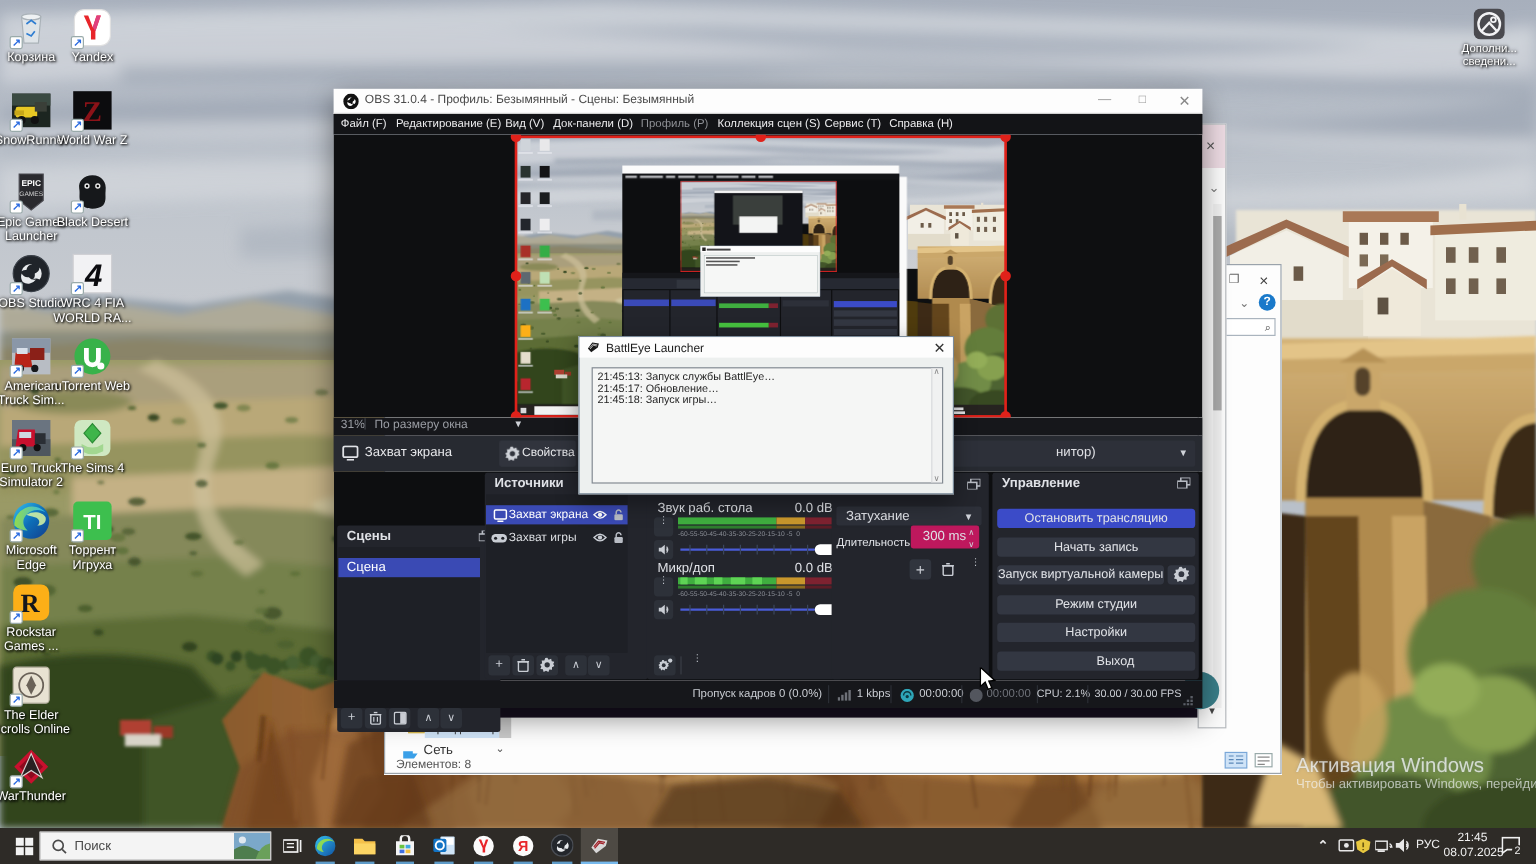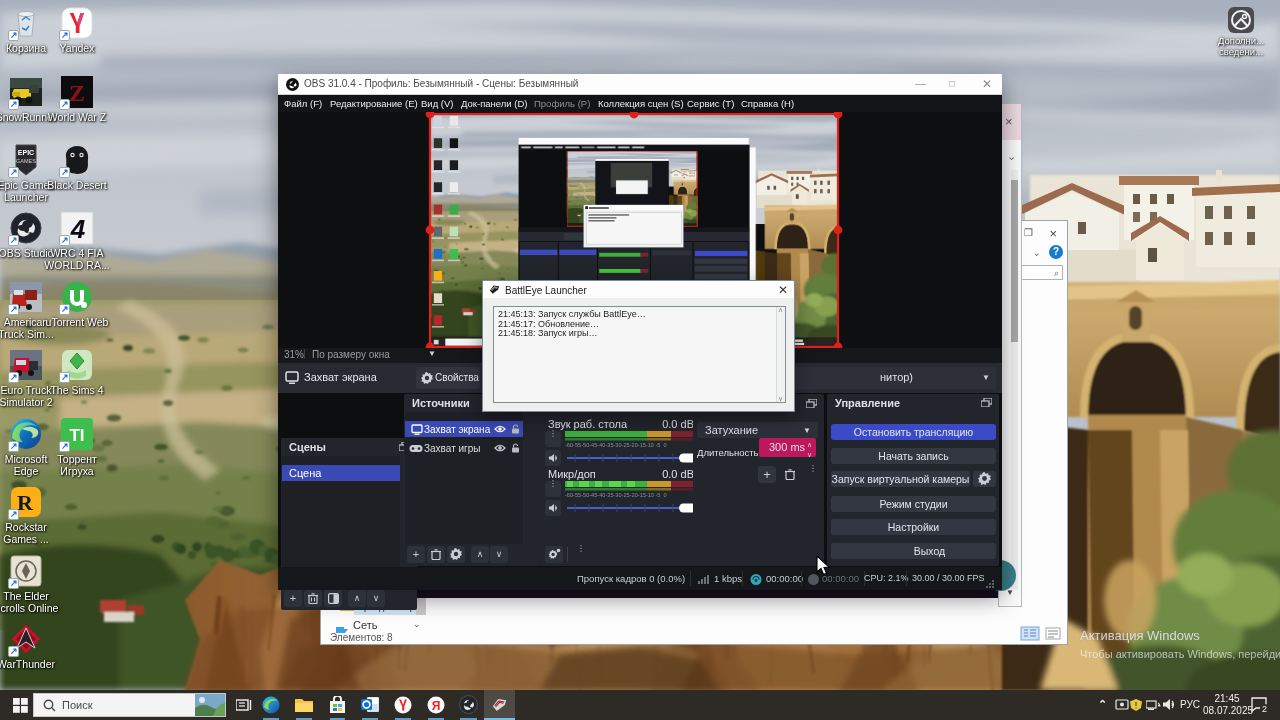--- a/index.html
+++ b/index.html
@@ -1208,18 +1208,18 @@
   <span class="abs" style="left:1180px;top:9px;color:#f0f0f0;font-size:10px;">РУС</span>
   <div class="abs" style="left:1203px;top:3px;width:48px;height:24px;color:#f0f0f0;font-size:10px;text-align:center;line-height:12px;">21:45<br>08.07.2025</div>
   <svg class="abs" style="left:1251px;top:7px" width="18" height="16">
       <path d="M1,1 L15,1 L15,11 L5,11 L1,14 Z" fill="none" stroke="#f0f0f0" stroke-width="1.3"></path>
       <circle cx="13.5" cy="11.5" r="4.5" fill="#2e2b27"></circle>
       <text x="13.5" y="14.8" font-size="9" fill="#f0f0f0" text-anchor="middle" font-family="Liberation Sans">2</text>
     </svg>
 </div>
 
 <div id="overlay">
-  <div class="abs" style="left:1080px;top:628px;font-size:13px;color:rgba(245,248,250,.75);text-shadow:0 0 2px rgba(120,130,140,.5);">Активация Windows</div>
+  <div class="abs" style="left:1080px;top:628px;font-size:17px;color:rgba(245,248,250,.75);text-shadow:0 0 2px rgba(120,130,140,.5);">Активация Windows</div>
   <div class="abs" style="left:1080px;top:648px;font-size:11px;color:rgba(245,248,250,.65);white-space:nowrap;">Чтобы активировать Windows, перейдите</div>
   <svg class="abs" style="left:816px;top:556px" width="16" height="22" viewBox="0 0 16 22">
       <path d="M1,0 L1,16 L5,12.5 L7.5,18.5 L10.5,17.2 L8,11.5 L13,11 Z" fill="#fff" stroke="#000" stroke-width="1.1"></path>
     </svg>
 </div>
 
 </body></html>

